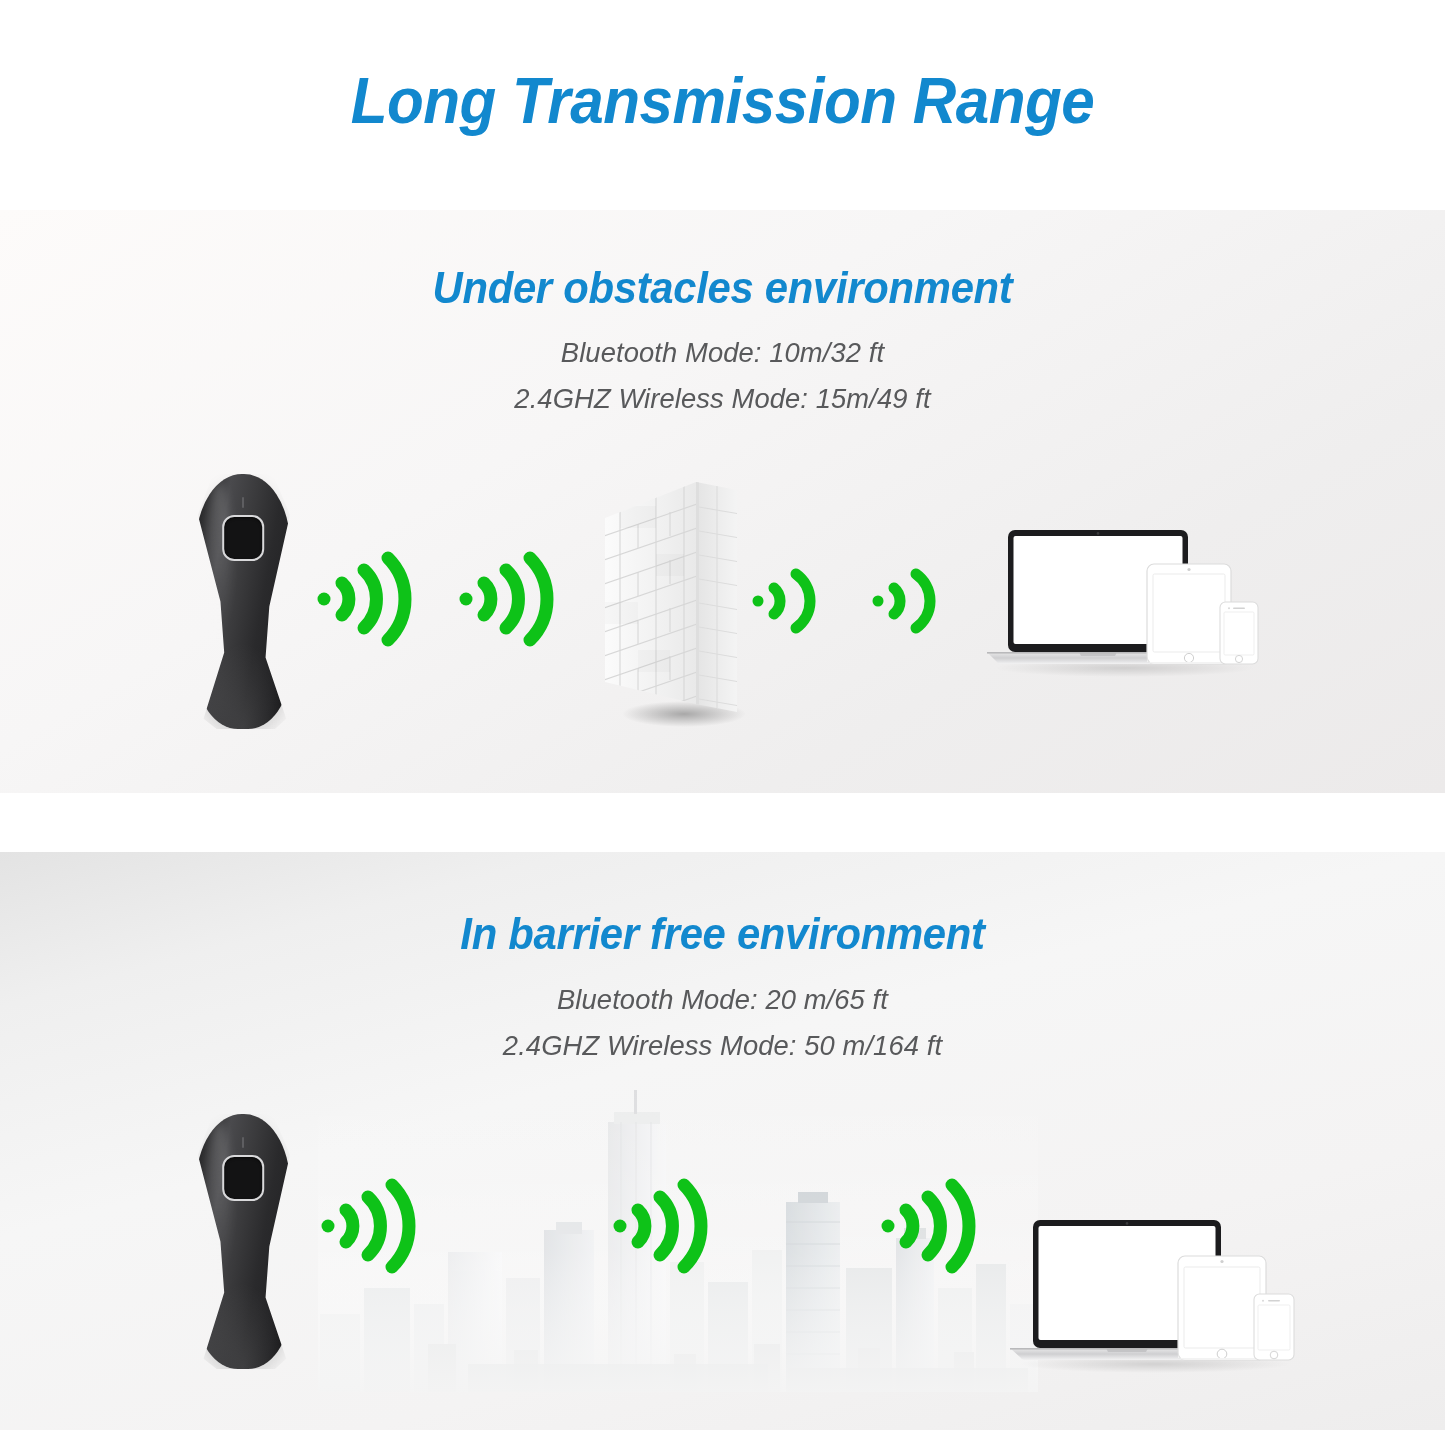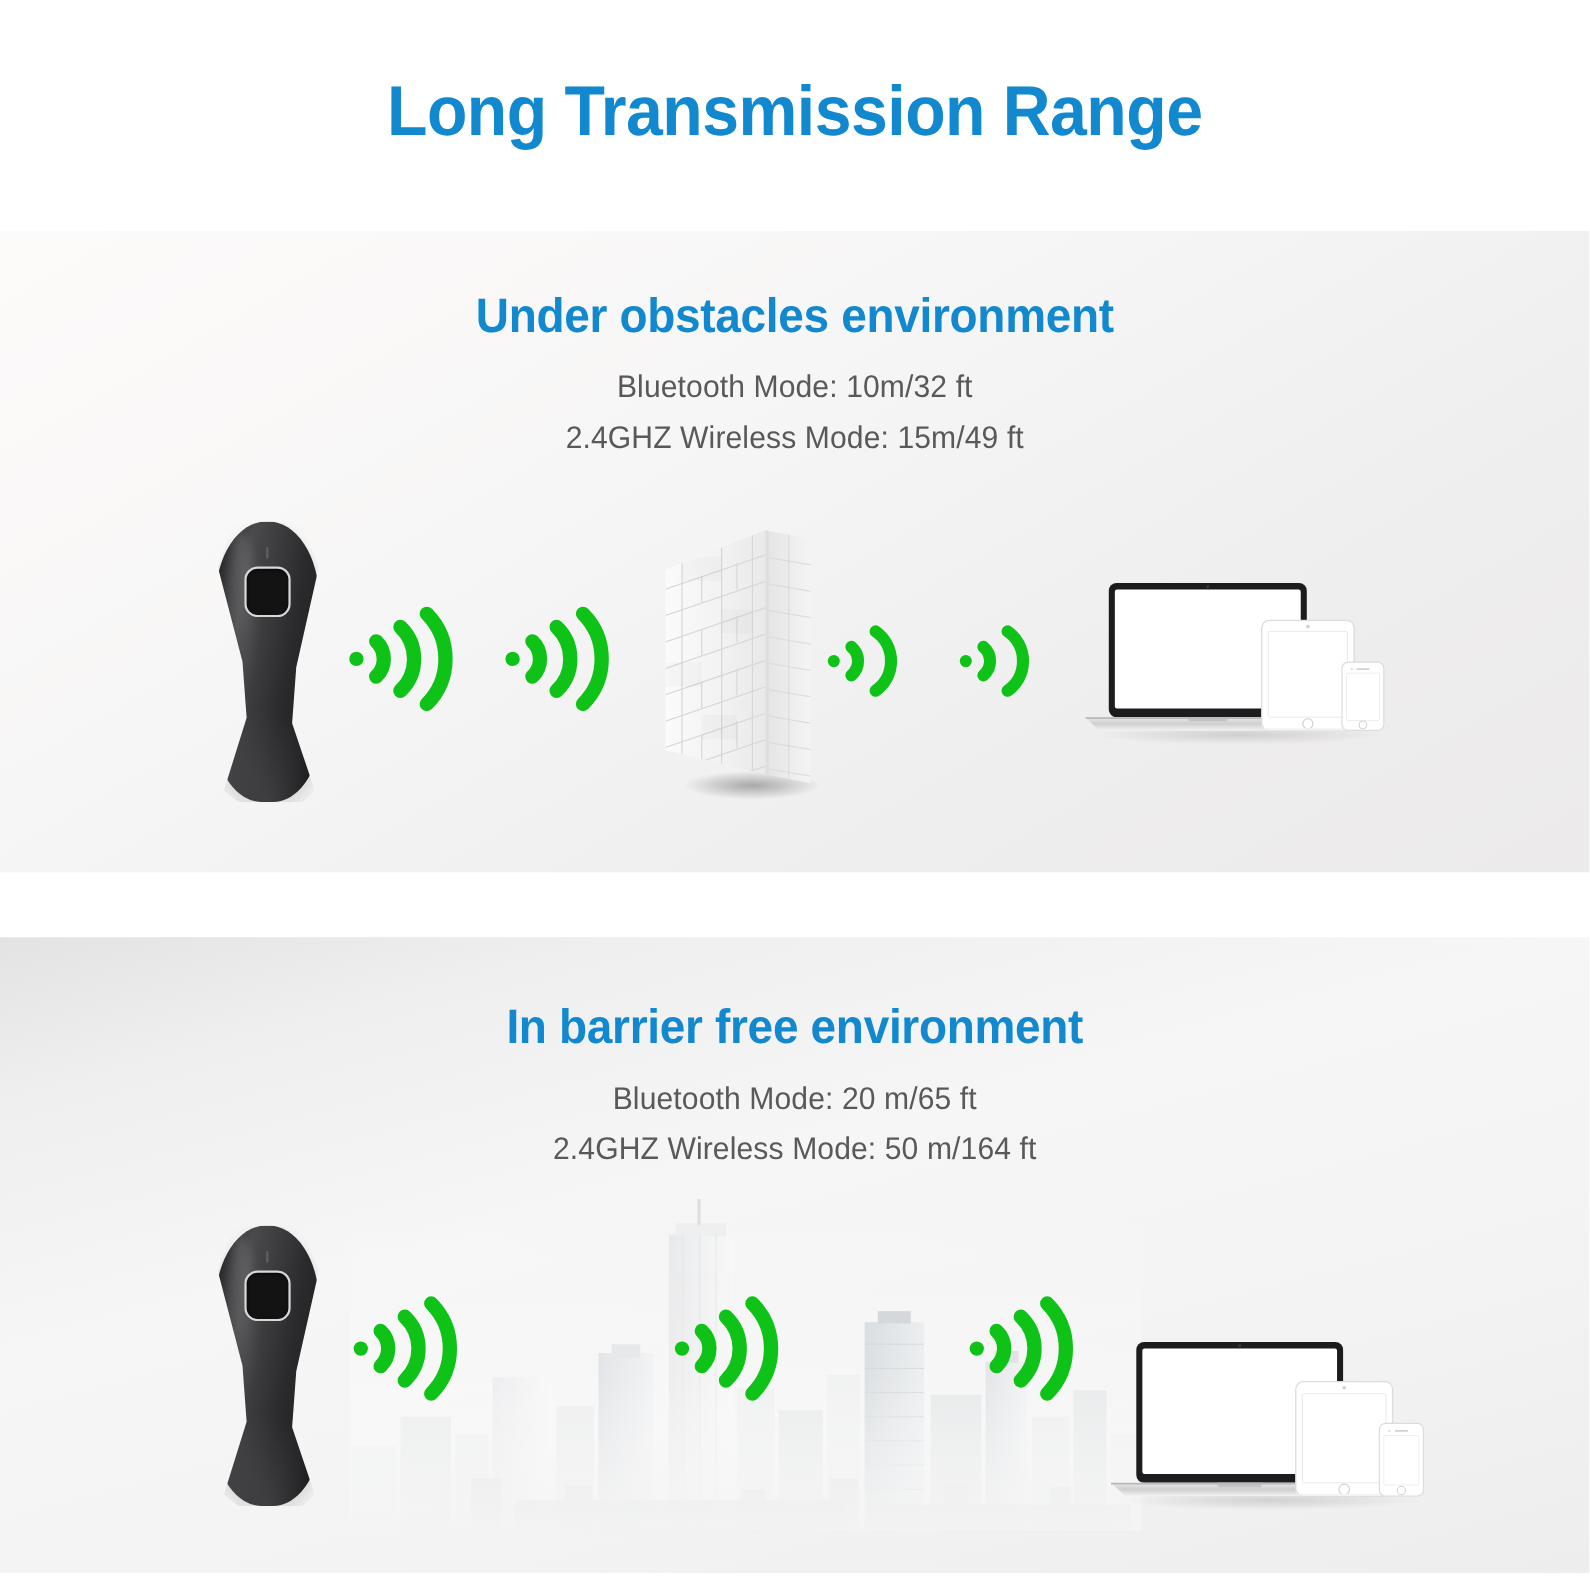--- a/index.html
+++ b/index.html
@@ -1,19 +1,19 @@
 <!DOCTYPE html>
 <html><head>
 <meta charset="utf-8">
 <style>
   html,body{margin:0;padding:0;background:#fff;}
   body{width:1445px;height:1445px;position:relative;overflow:hidden;
        font-family:"Liberation Sans","DejaVu Sans",sans-serif;}
 
-  .page{position:absolute;inset:0;background:#ffffff;}
+  .page{position:absolute;inset:0;background:#ffffff;font-style:italic;}
 
   
   .title{
     position:absolute;top:66px;left:0;width:1445px;text-align:center;
     font-size:64px;font-weight:bold;letter-spacing:-0.5px;
     color:#1288ce;line-height:1.1;
     transform:scaleX(0.94);transform-origin:center;
   }
 
   

